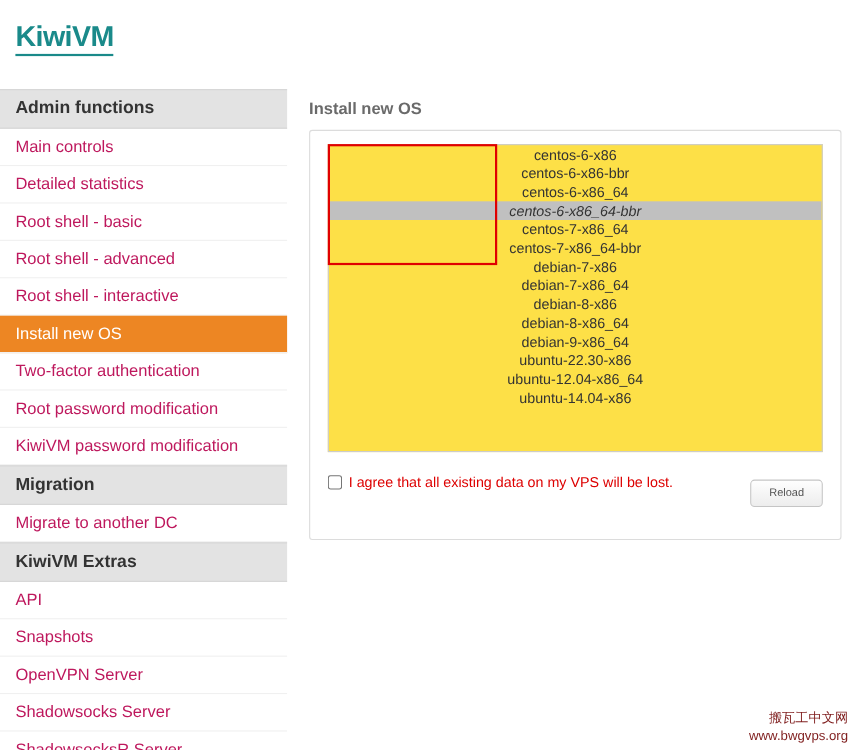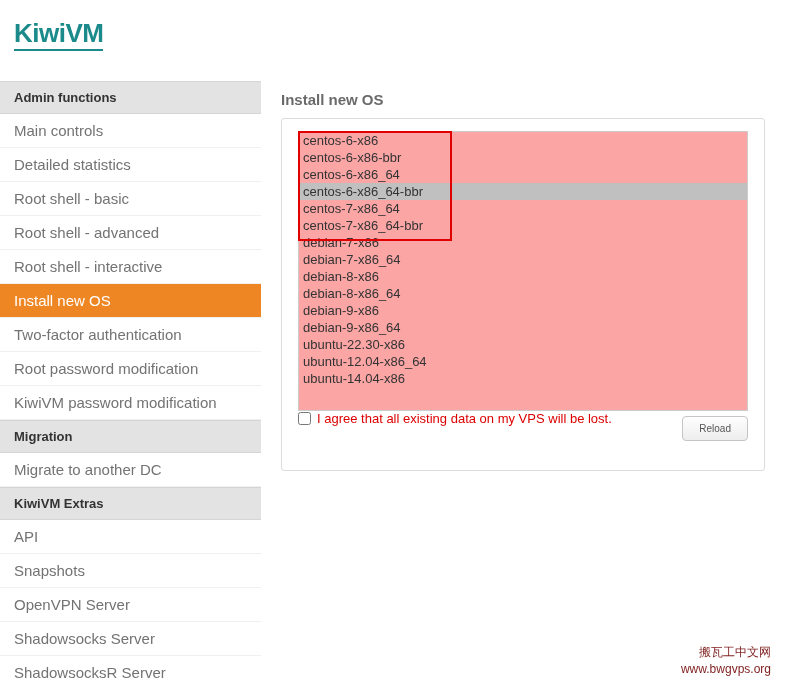--- a/index.html
+++ b/index.html
@@ -1,30 +1,30 @@
 <!DOCTYPE html>
 <html><head>
   <meta charset="utf-8">
   <style>
     * { margin: 0; padding: 0; box-sizing: border-box; }
     body { font-family: "Segoe UI", Arial, sans-serif; font-size: 14px; color: #555; background: #fff; width: 785px; }
     .header { padding: 18px 14px 30px; }
     .logo { font-size: 26px; font-weight: bold; color: #1a8a8a; border-bottom: 2px solid #1a8a8a; display: inline-block; padding-bottom: 0px; letter-spacing: -0.5px; }
     .main { display: flex; }
     .sidebar { width: 261px; flex-shrink: 0; }
-    .section-header { background: #e3e3e3; border-top: 1px solid #d5d5d5; border-bottom: 1px solid #d5d5d5; padding: 8px 14px; font-size: 13px; font-weight: bold; color: #333; }
-    .nav-item { padding: 8px 14px; color: #737373; font-size: 15px; cursor: pointer; border-bottom: 1px solid #f0f0f0; }
+    .section-header { background: #e3e3e3; border-top: 1px solid #d5d5d5; border-bottom: 1px solid #d5d5d5; padding: 8px 14px; font-size: 16px; font-weight: bold; color: #333; }
+    .nav-item { padding: 8px 14px; color: #be185d; font-size: 15px; cursor: pointer; border-bottom: 1px solid #f0f0f0; }
     .nav-item.active { background: #ed8623; color: #fff; }
     .content { flex: 1; padding: 10px 20px; position: relative; }
     .panel-title { font-size: 15px; font-weight: bold; color: #6a6a6a; margin-bottom: 10px; }
     .panel-subtitle { font-size: 13px; color: #555; margin-bottom: 12px; }
     .panel-box { border: 1px solid #dcdcdc; border-radius: 3px; padding: 12px 16px 16px; }
-    .os-listbox { border: 1px solid #ccc; background: #fca5a5; height: 280px; overflow-y: auto; font-size: 13px; color: #333; position: relative; }
+    .os-listbox { border: 1px solid #ccc; background: #fde047; height: 280px; overflow-y: auto; font-size: 13px; color: #333; margin-bottom: 20px; position: relative; text-align: center; }
     .os-item { padding: 1px 4px; cursor: pointer; }
-    .os-item.selected { background: #c0c0c0; }
+    .os-item.selected { background: #c0c0c0; font-style: italic; }
     .highlight-box { position: absolute; border: 2px solid #e00000; pointer-events: none; top: 0; left: 0; width: 154px; height: 110px; }
     .agree-row { display: flex; align-items: center; gap: 6px; margin-bottom: 28px; }
     .agree-label { color: #d00; font-size: 13px; }
     .reload-btn { float: right; padding: 6px 16px; border: 1px solid #c5c5c5; border-radius: 4px; background: linear-gradient(#fefefe, #ededed); color: #555; font-size: 10px; cursor: pointer; margin-top: -38px; }
     .os-list-wrapper { position: relative; }
     .watermark-corner { position: absolute; right: 14px; bottom: 4px; text-align: right; font-size: 12px; color: #7f1d1d; line-height: 1.4; }
     .watermark-corner .cn { font-family: "SimSun", serif; }
   </style>
 </head>
 <body>
@@ -64,21 +64,20 @@
             <div class="os-item">centos-6-x86</div>
             <div class="os-item">centos-6-x86-bbr</div>
             <div class="os-item">centos-6-x86_64</div>
             <div class="os-item selected">centos-6-x86_64-bbr</div>
             <div class="os-item">centos-7-x86_64</div>
             <div class="os-item">centos-7-x86_64-bbr</div>
             <div class="os-item">debian-7-x86</div>
             <div class="os-item">debian-7-x86_64</div>
             <div class="os-item">debian-8-x86</div>
             <div class="os-item">debian-8-x86_64</div>
-            <div class="os-item">debian-9-x86</div>
             <div class="os-item">debian-9-x86_64</div>
             <div class="os-item">ubuntu-22.30-x86</div>
             <div class="os-item">ubuntu-12.04-x86_64</div>
             <div class="os-item">ubuntu-14.04-x86</div>
           </div>
         <div class="highlight-box"></div>
       </div>
 
       <div class="agree-row">
         <input type="checkbox" style="">

